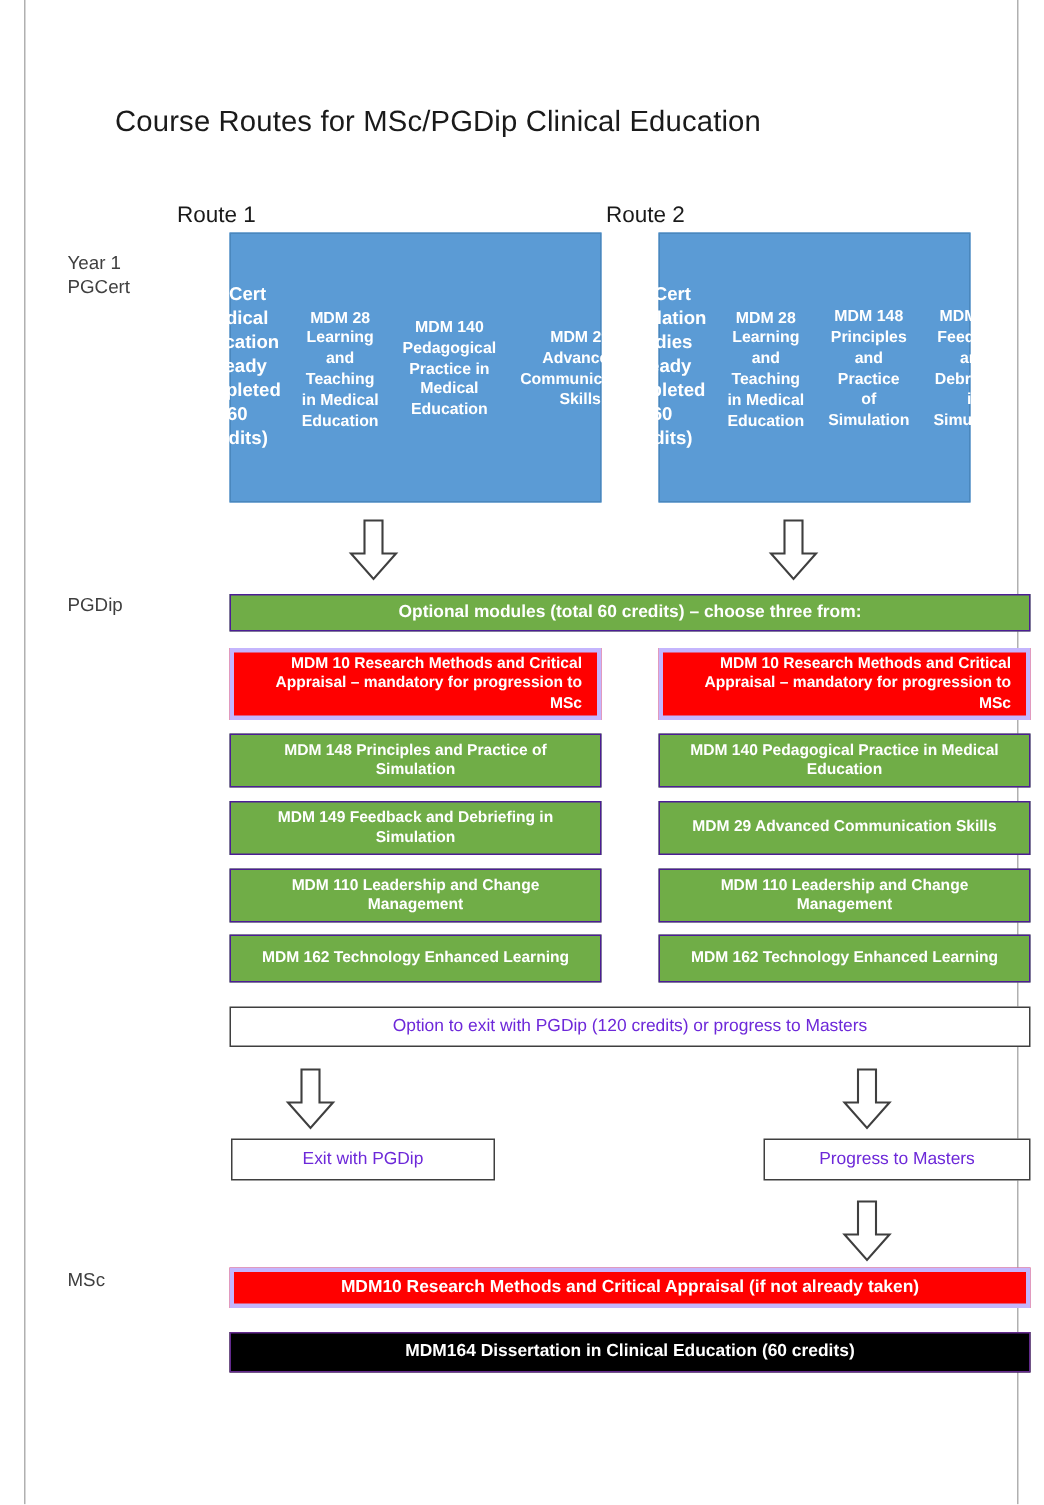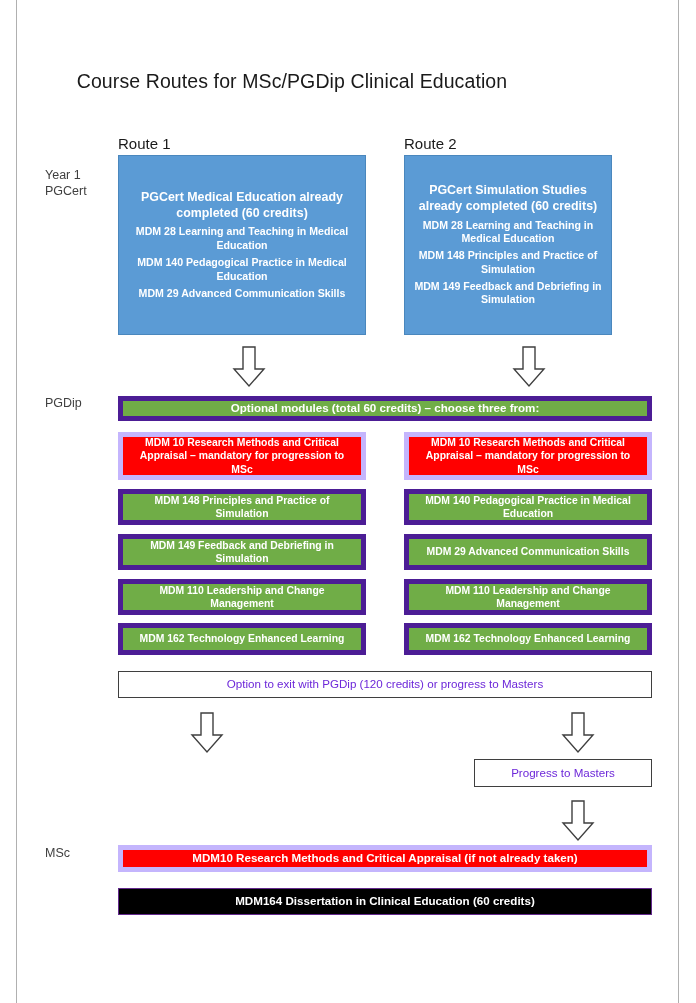--- a/index.html
+++ b/index.html
@@ -48,39 +48,41 @@
   .stage-label {
     position: absolute;
     font-size: 12.5px;
     color: #3f3f3f;
     line-height: 1.25;
   }
   .box {
     position: absolute;
     box-sizing: border-box;
     display: flex;
-    flex-direction: column;
+    flex-direction: row;
     align-items: center;
     justify-content: center;
     text-align: center;
+    margin-left: 35px;
   }
   .box-blue {
     background: #5B9BD5;
     border: 1px solid #4a87bd;
     color: #ffffff;
   }
   .box-green {
     background: #70AD47;
-    border: 5px solid #4c1d95;
+    border: 1px solid #4c1d95;
     color: #ffffff;
   }
   .box-red {
     background: #FF0000;
-    border: 5px solid #c4b5fd;
-    color: #ffffff;
+    border: 3px solid #c4b5fd;
+    color: #ffffff;
+    text-align: right;
   }
   .box-purple {
     background: #000000;
     border: 1px solid #63298d;
     color: #ffffff;
   }
   .box-white {
     background: #ffffff;
     border: 1px solid #3f3f3f;
     color: #6d28d9;
@@ -208,20 +210,23 @@
       <polygon points="11,1 23,1 23,23 32,23 17,40 2,23 11,23" fill="#ffffff" stroke="#3f3f3f" stroke-width="1.4"></polygon>
     </svg>
   </div>
 
   <div class="arrow" style="left:561px; top:712px;">
     <svg width="34" height="42" viewBox="0 0 34 42">
       <polygon points="11,1 23,1 23,23 32,23 17,40 2,23 11,23" fill="#ffffff" stroke="#3f3f3f" stroke-width="1.4"></polygon>
     </svg>
   </div>
 
+  <div class="box box-white" style="left:119px; top:759px; width:176px; height:28px;">
+    <div class="plain-text">Exit with PGDip</div>
+  </div>
 
   <div class="box box-white" style="left:474px; top:759px; width:178px; height:28px;">
     <div class="plain-text">Progress to Masters</div>
   </div>
 
   <div class="arrow" style="left:561px; top:800px;">
     <svg width="34" height="42" viewBox="0 0 34 42">
       <polygon points="11,1 23,1 23,23 32,23 17,40 2,23 11,23" fill="#ffffff" stroke="#3f3f3f" stroke-width="1.4"></polygon>
     </svg>
   </div>

